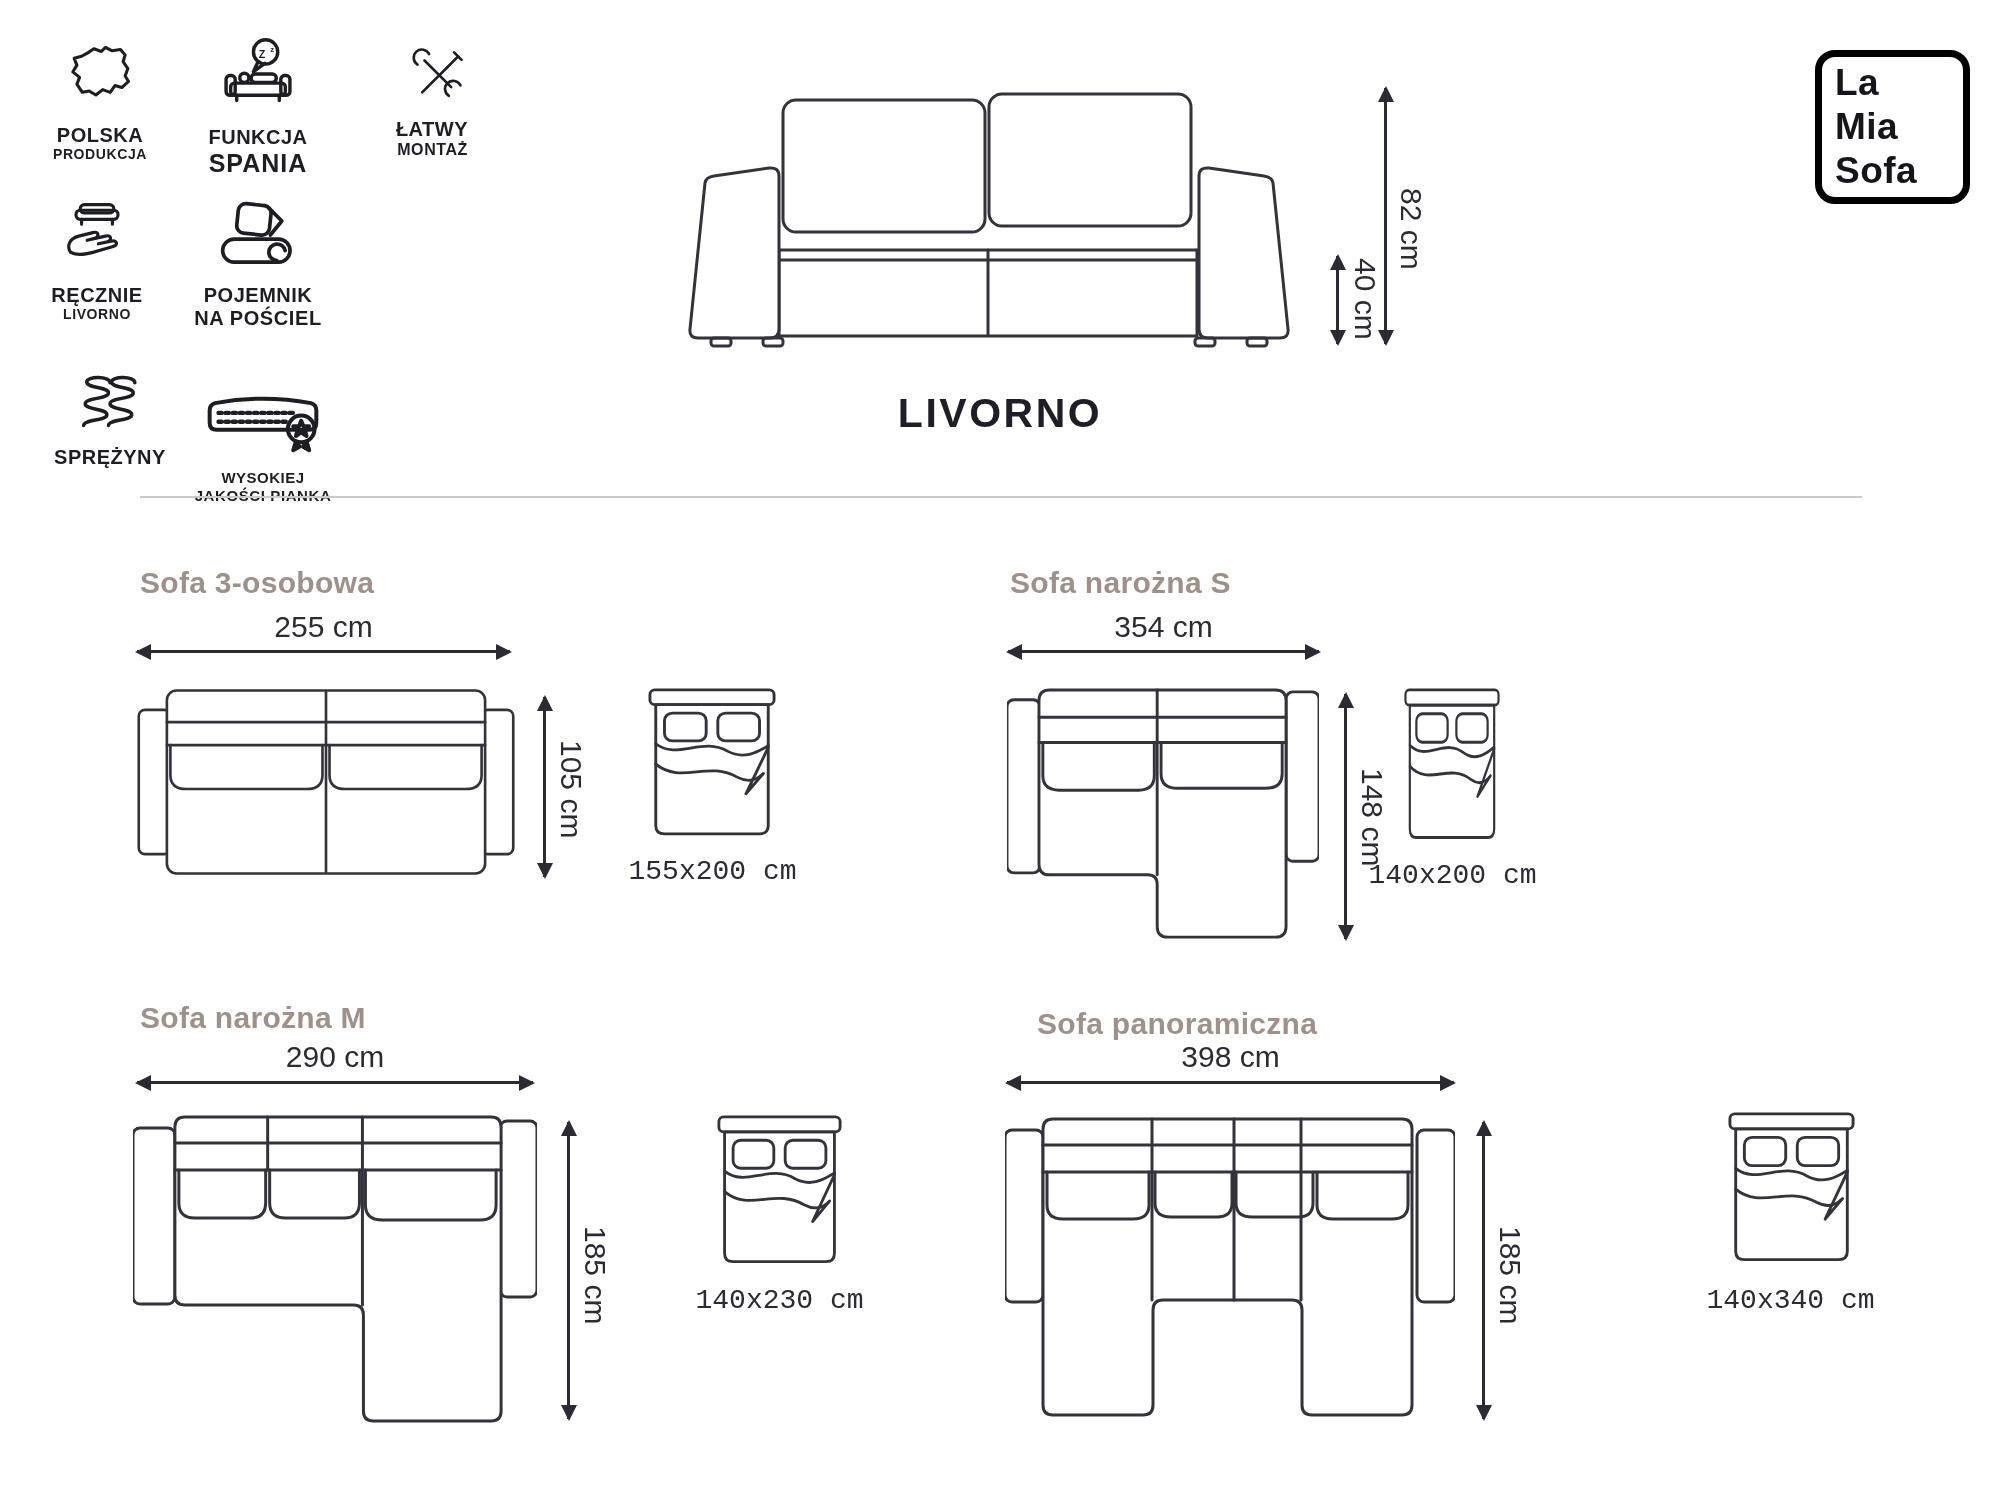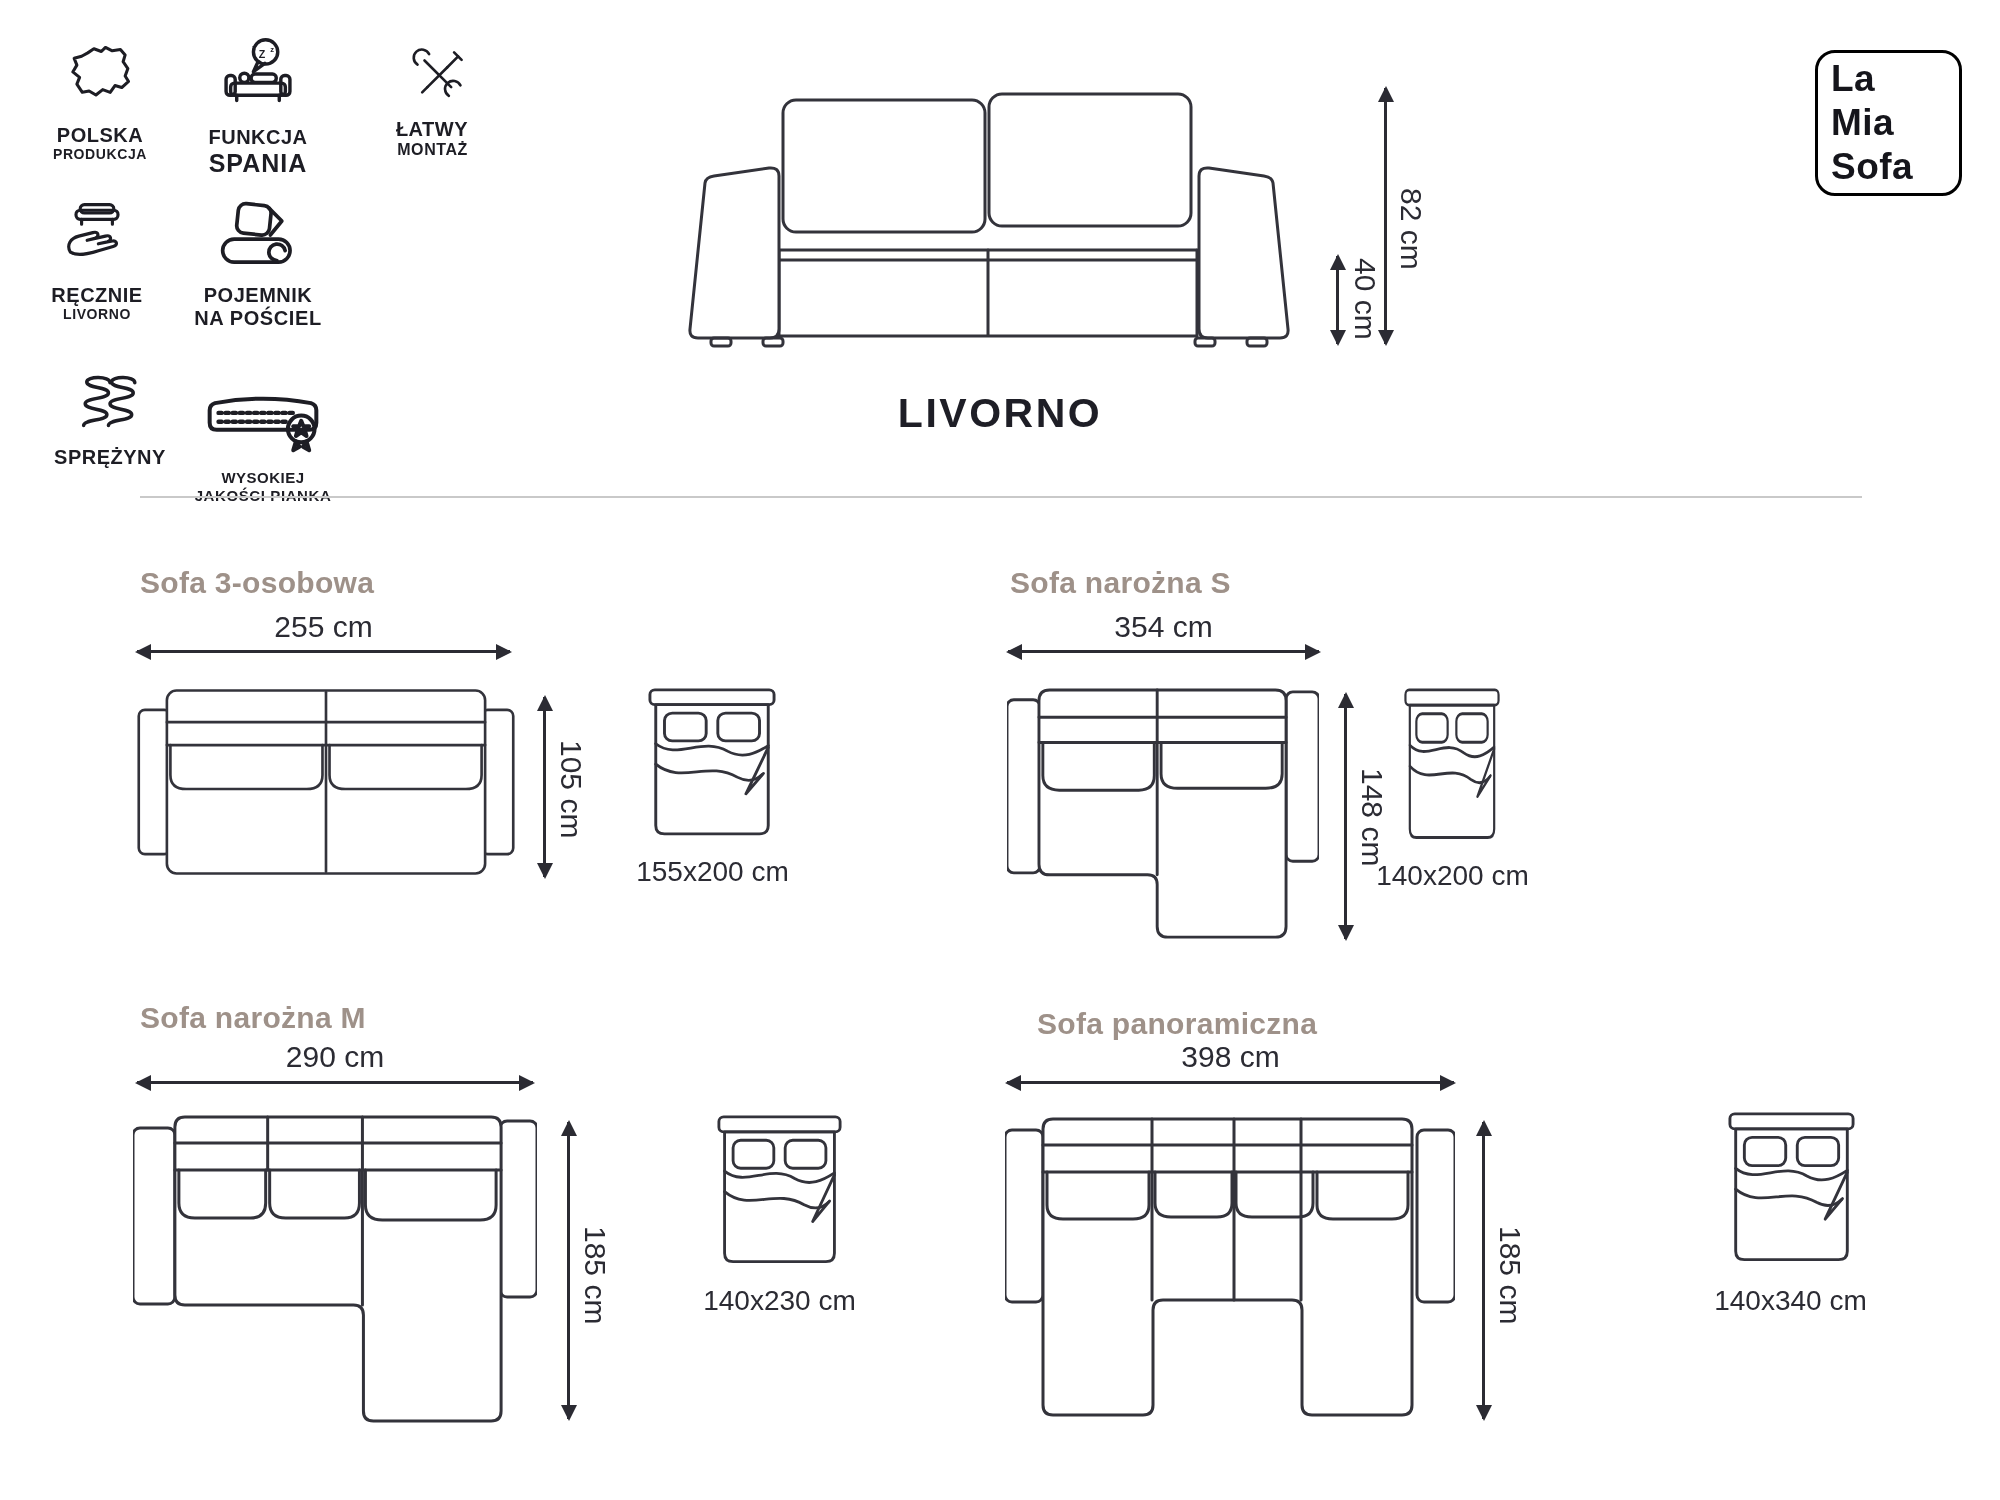--- a/index.html
+++ b/index.html
@@ -23,39 +23,39 @@
   .icon .dots{stroke-width:5;}
 
   
   .draw *{stroke:#33333b;stroke-width:3;fill:none;stroke-linecap:round;stroke-linejoin:round;}
   .draw .fillw{fill:#fff;}
 
   
   .heading{position:absolute;font-size:30px;font-weight:600;color:#9e9189;letter-spacing:.3px;}
   .dim{position:absolute;font-size:30px;color:#2b2b33;text-align:center;}
   .vdim{position:absolute;font-size:30px;color:#2b2b33;writing-mode:vertical-rl;text-orientation:mixed;}
-  .dim-sm{font-size:28px;}
+  .dim-sm{font-size:28px;font-family:Liberation Mono, monospace;}
 
   
   .h-arrow{position:absolute;height:3px;background:#2b2b33;}
   .h-arrow::before{content:"";position:absolute;left:-2px;top:-6.5px;width:0;height:0;
     border-top:8px solid transparent;border-bottom:8px solid transparent;border-right:16px solid #2b2b33;}
   .h-arrow::after{content:"";position:absolute;right:-2px;top:-6.5px;width:0;height:0;
     border-top:8px solid transparent;border-bottom:8px solid transparent;border-left:16px solid #2b2b33;}
   .v-arrow{position:absolute;width:3px;background:#2b2b33;}
   .v-arrow::before{content:"";position:absolute;top:-2px;left:-6.5px;width:0;height:0;
     border-left:8px solid transparent;border-right:8px solid transparent;border-bottom:16px solid #2b2b33;}
   .v-arrow::after{content:"";position:absolute;bottom:-2px;left:-6.5px;width:0;height:0;
     border-left:8px solid transparent;border-right:8px solid transparent;border-top:16px solid #2b2b33;}
 
   .divider{position:absolute;height:2px;background:#c9c9c9;}
 
   .title{position:absolute;font-size:41px;font-weight:700;letter-spacing:2.5px;color:#1e1e26;text-align:center;}
 
-  .logo{position:absolute;border:3px solid #000000;border-radius:20px;width:128px;height:136px;
+  .logo{position:absolute;border:7px solid #000000;border-radius:20px;width:128px;height:136px;
     padding:4px 0 0 13px;box-sizing:content-box;background:#fff;}
   .logo div{font-size:37px;font-weight:700;line-height:44px;color:#15151b;letter-spacing:.5px;}
 </style>
 </head>
 <body>
 
 <div class="canvas">
 
   <div class="feature f1" style="left:30px;top:40px;width:140px;">
     <svg class="icon" width="68" height="72" viewBox="0 0 100 100">

